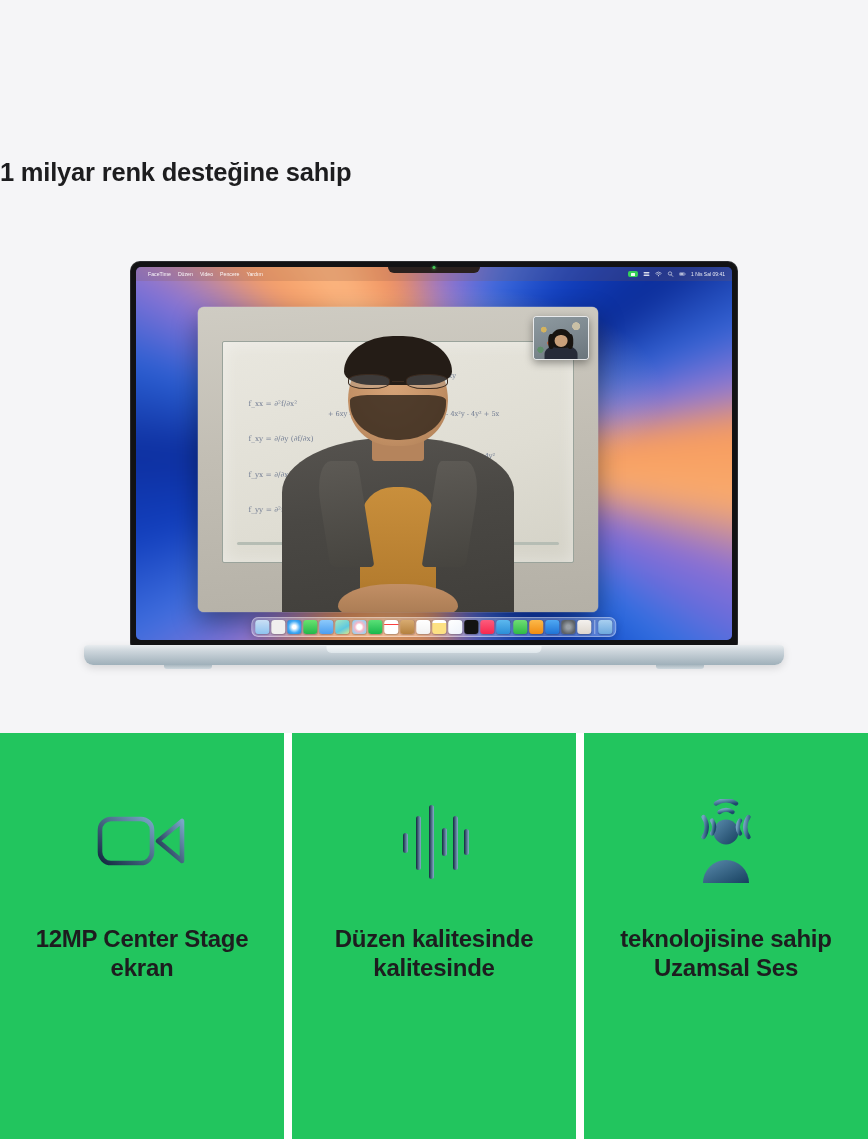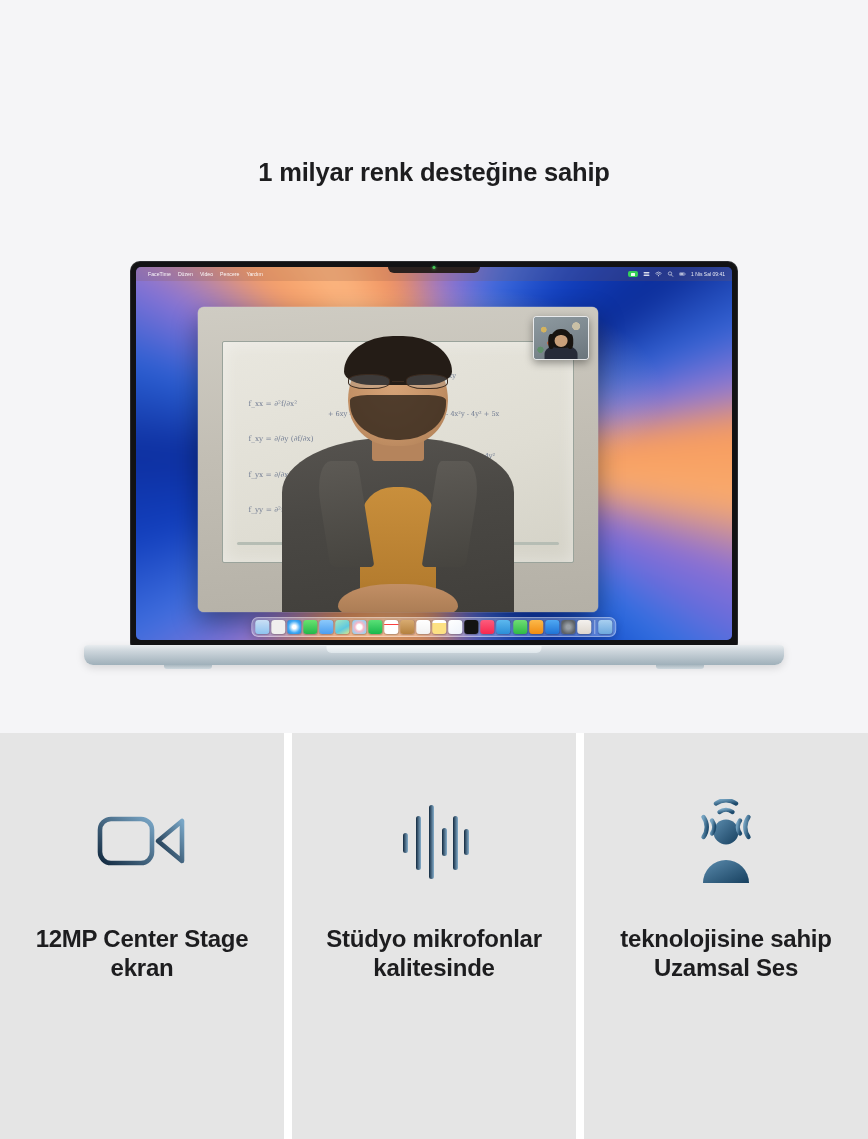--- a/index.html
+++ b/index.html
@@ -14,21 +14,21 @@
   
   .hero {
     position:relative;
     width:868px;
     height:733px;
     background:#f5f5f7;
   }
   .headline {
     position:absolute;
     top:155px; left:0; right:0;
-    text-align:center;
+    text-align:left;
     font-size:25.5px;
     font-weight:700;
     line-height:1.38;
     letter-spacing:-0.2px;
     color:#1d1d1f;
   }
   .headline span { display:block; }
 
   
   .laptop {
@@ -413,21 +413,21 @@
 
   
   .cards {
     position:relative;
     width:868px; height:406px;
     background:#ffffff;
     display:flex;
     gap:8px;
   }
   .card {
-    background:#e5e5e5;
+    background:#22c55e;
     flex:1 1 0;
     padding:58px 14px 0 14px;
     display:flex;
     flex-direction:column;
     align-items:center;
     text-align:center;
   }
   .card-icon { height:100px; display:flex; align-items:center; justify-content:center; }
   .card-label {
     font-size:24px;
@@ -616,21 +616,21 @@
           <rect x="4" y="31" width="5" height="20" rx="2.5"></rect>
           <rect x="17" y="14" width="5" height="54" rx="2.5"></rect>
           <rect x="30" y="3" width="5" height="74" rx="2.5"></rect>
           <rect x="43" y="26" width="5" height="28" rx="2.5"></rect>
           <rect x="54" y="14" width="5" height="54" rx="2.5"></rect>
           <rect x="65" y="27" width="5" height="26" rx="2.5"></rect>
         </g>
       </svg>
     </div>
     <div class="card-label">
-      <span>Stüdyo mikrofonlar</span>
+      <span>Düzen kalitesinde</span>
       <span>kalitesinde</span>
     </div>
   </div>
 
   <div class="card">
     <div class="card-icon">
       <svg width="86" height="84" viewBox="0 0 86 84">
         <defs>
           <linearGradient id="g3" x1="0" y1="0" x2="1" y2="1">
             <stop offset="0" stop-color="#5b8cae"></stop>

